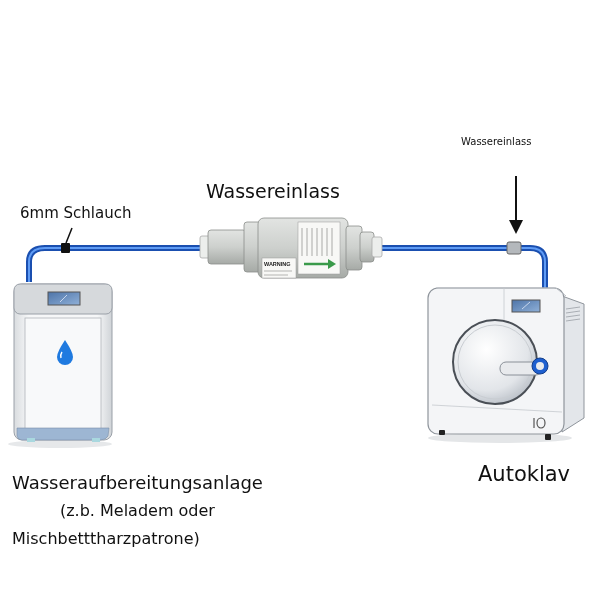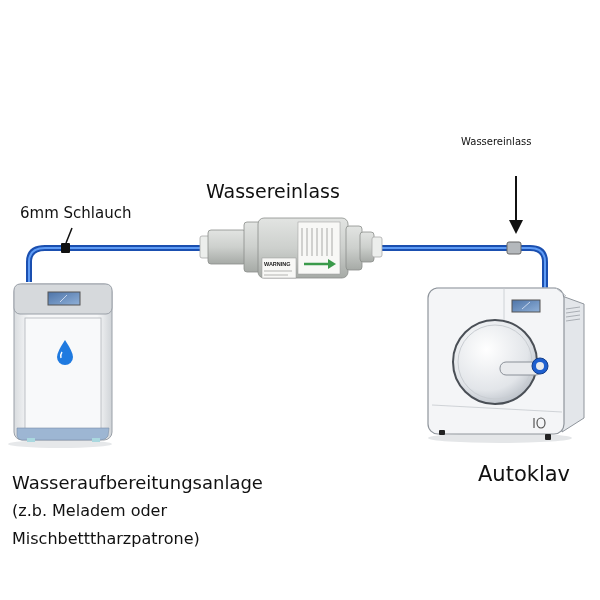--- a/index.html
+++ b/index.html
@@ -137,17 +137,17 @@
 </svg>
 
 <div class="label" style="left:20px; top:204px; font-size:15px;">6mm Schlauch</div>
 
 <div class="label" style="left:206px; top:180px; font-size:19px;">Wassereinlass</div>
 
 <div class="label" style="left:461px; top:136px; font-size:10px;">Wassereinlass</div>
 
 <div class="label" style="left:12px; top:469px; font-size:18px; line-height:28px;">
   <div>Wasseraufbereitungsanlage</div>
-  <div style="font-size:16px;">(z.b. Meladem oder</div>
+  <div style="font-size:16px;text-align:center;">(z.b. Meladem oder</div>
   <div style="font-size:16px;">Mischbetttharzpatrone)</div>
 </div>
 
 <div class="label" style="left:478px; top:462px; font-size:21px;">Autoklav</div>
 
 </body></html>

